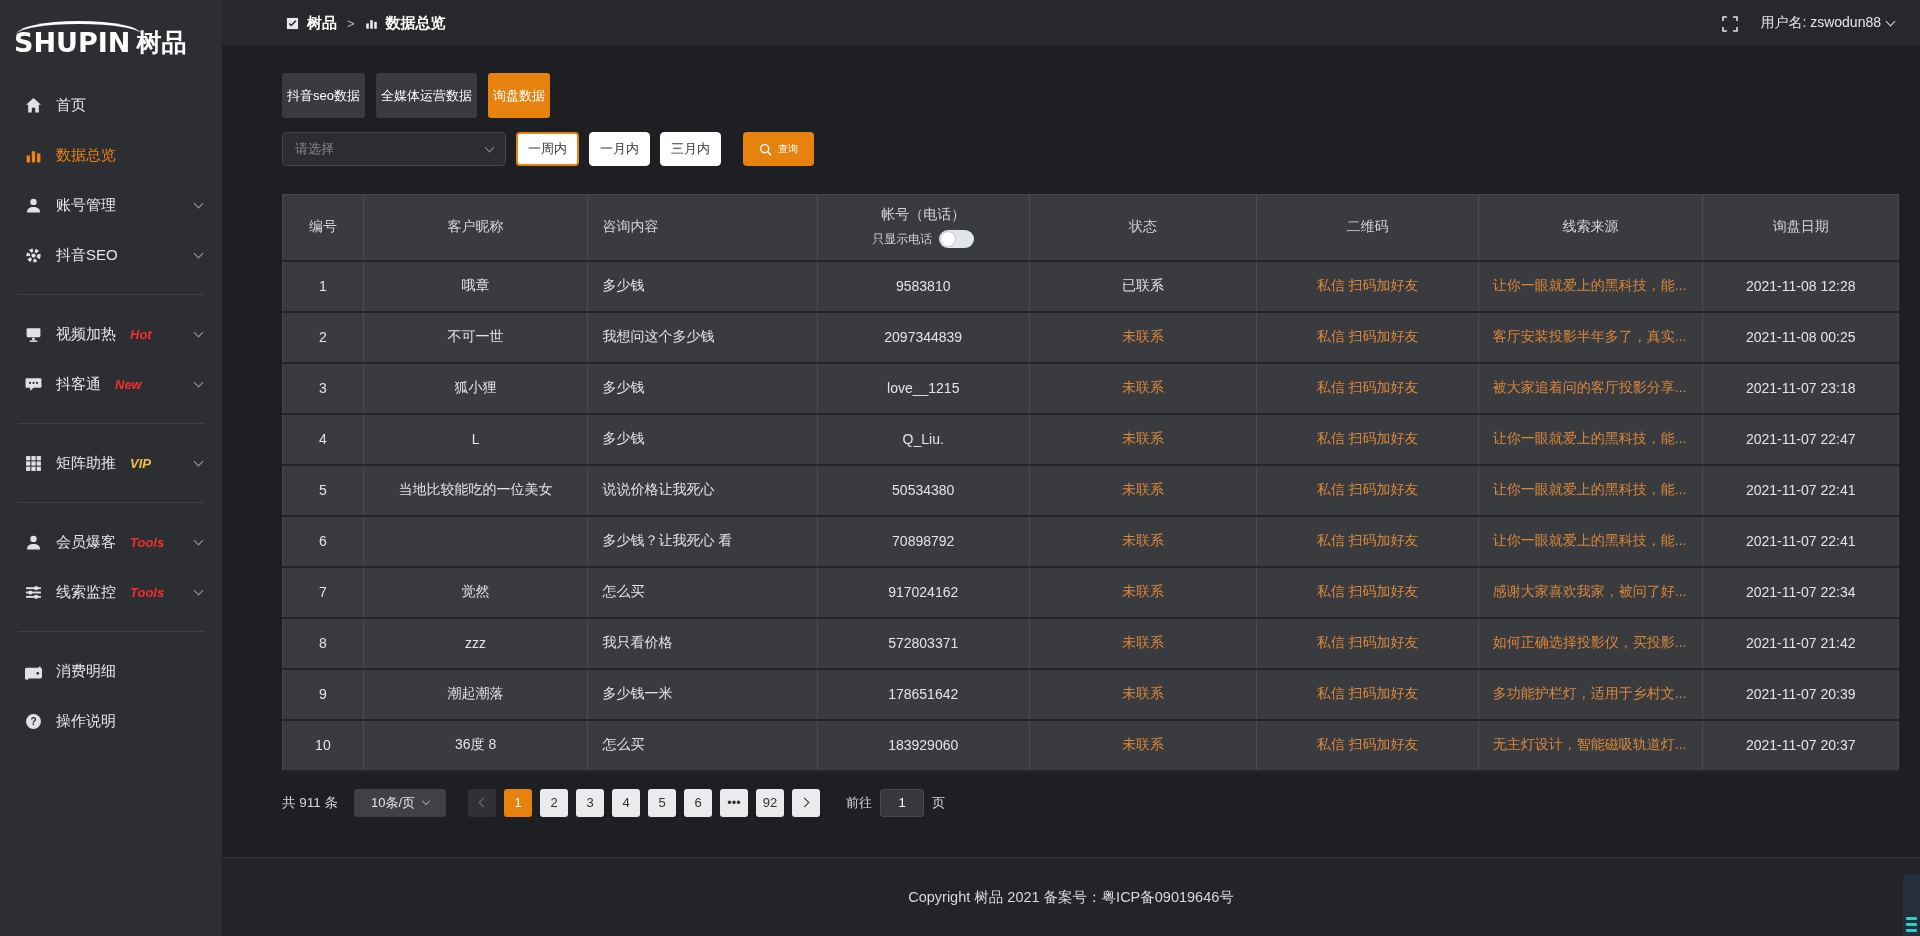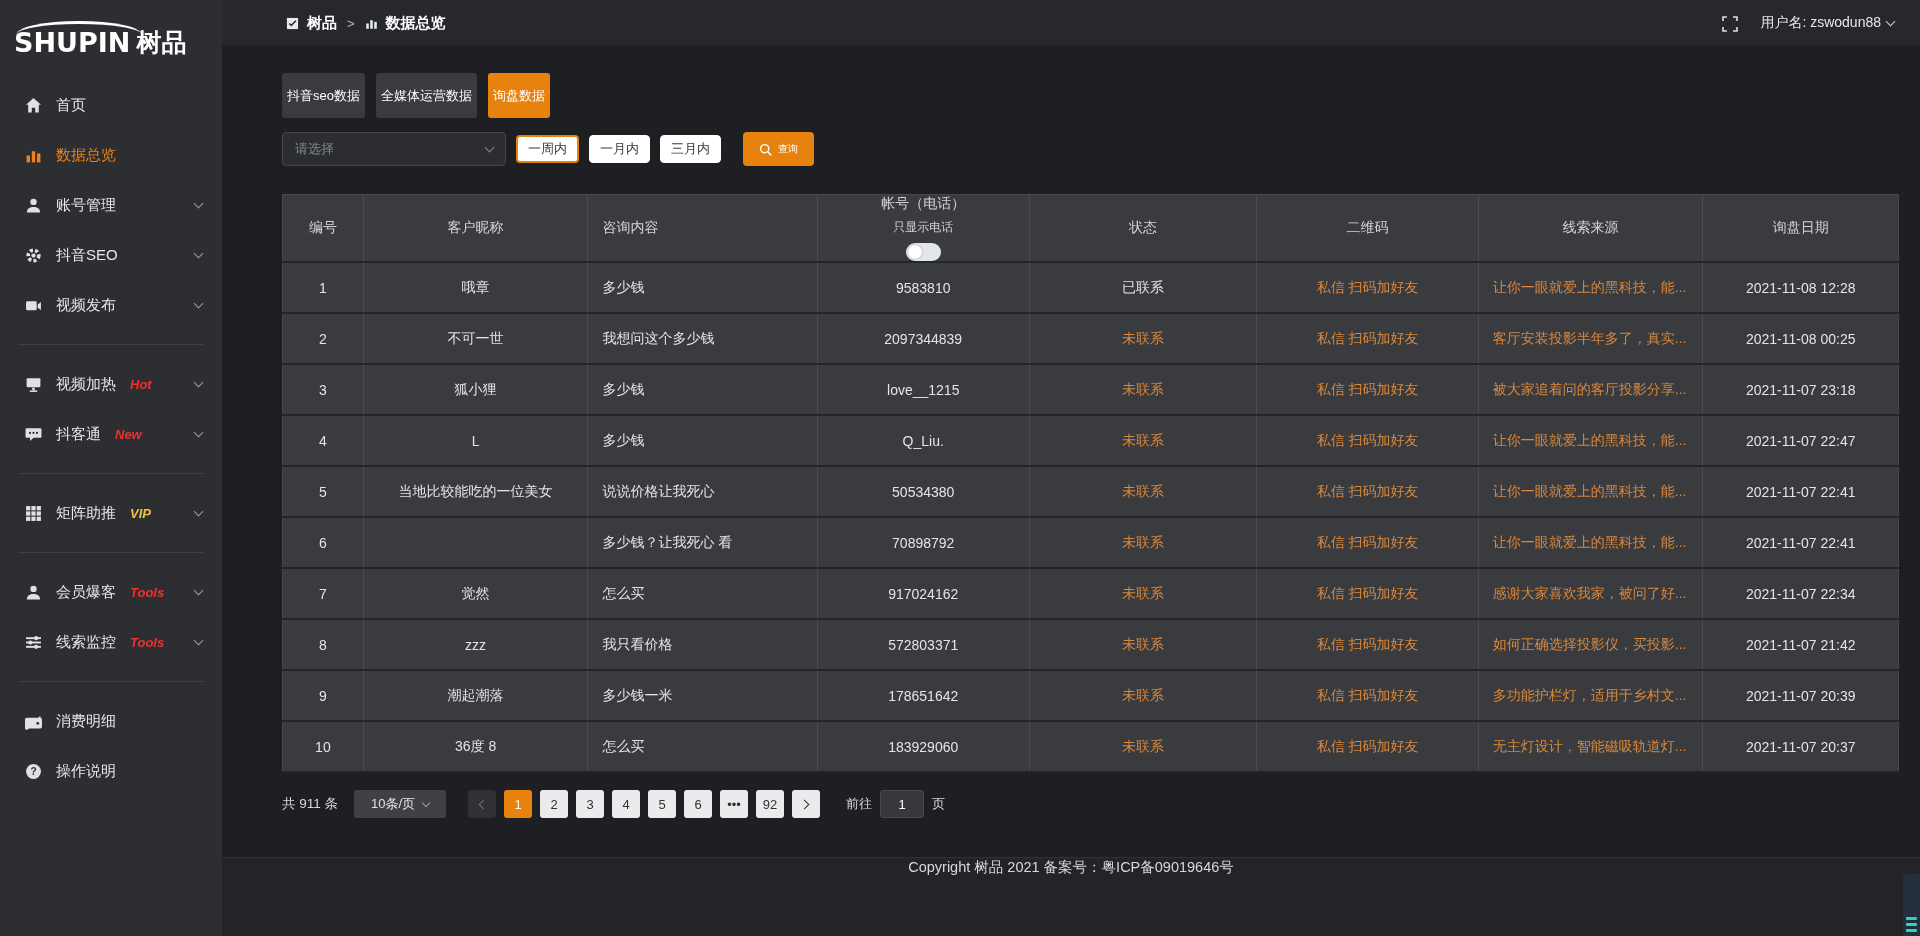--- a/index.html
+++ b/index.html
@@ -40,53 +40,53 @@
 
   
   .tabs { display:flex; gap:11px; }
   .tab { height:45px; padding:0 5px; display:flex; align-items:center; background:#3a3b3f; color:#fff; font-size:13px; border-radius:3px; cursor:pointer; }
   .tab.active { background:#e8820e; }
 
   
   .filters { display:flex; align-items:center; margin-top:14px; gap:10px; }
   .select { width:224px; height:34px; background:#2b2d30; border:1px solid #44464b; border-radius:4px; display:flex; align-items:center; padding:0 12px; color:#85888e; font-size:13px; cursor:pointer; }
   .select .sel-chev { margin-left:auto; width:7px; height:7px; border-right:1.6px solid #85888e; border-bottom:1.6px solid #85888e; transform:rotate(45deg); margin-top:-4px; }
-  .btn-period { height:28px; min-width:55px; padding:0 10px; background:#fff; color:#3a3a3a; border:1px solid #fff; border-radius:4px; font-size:13px; display:flex; align-items:center; justify-content:center; cursor:pointer; }
+  .btn-period { height:34px; min-width:55px; padding:0 10px; background:#fff; color:#3a3a3a; border:1px solid #fff; border-radius:4px; font-size:13px; display:flex; align-items:center; justify-content:center; cursor:pointer; }
   .btn-period.selected { border:2px solid #e8820e; }
   .btn-period + .btn-period { margin-left:0; }
   .btn-query { height:34px; padding:0 16px; margin-left:12px; background:#e8820e; color:#fff; border-radius:4px; font-size:10px; display:flex; align-items:center; gap:6px; cursor:pointer; }
 
   
   .table-wrap { margin-top:28px; }
   table { width:100%; border-collapse:collapse; table-layout:fixed; border-left:1px solid #47484c; border-right:1px solid #47484c; border-top:1px solid #47484c; }
   th, td { background:#3a3b3f; border-right:1px solid #4b4c50; border-bottom:2px solid #242529; font-weight:normal; }
   th:last-child, td:last-child { border-right:none; }
   th { height:66px; color:#d2d4d8; font-size:14px; text-align:center; }
   td { height:51px; color:#e3e4e7; font-size:14px; text-align:center; }
   .al { text-align:left; padding-left:14px; }
   .c-orange { color:#d9873b; }
-  .phone-line { display:flex; align-items:center; justify-content:center; gap:7px; margin-top:6px; font-size:12px; color:#cfd1d5;flex-direction:column; }
+  .phone-line { display:flex; align-items:center; justify-content:center; gap:7px; margin-top:6px; font-size:12px; color:#cfd1d5; }
   .toggle { width:35px; height:18px; background:#e2e5ea; border-radius:9px; position:relative; display:inline-block; cursor:pointer; }
   .toggle::after { content:""; position:absolute; left:2px; top:2px; width:14px; height:14px; border-radius:50%; background:#fff; box-shadow:0 0 2px rgba(0,0,0,.35); }
 
   
   .pager { display:flex; align-items:center; margin-top:17px; font-size:13px; color:#d4d7db; gap:8px; }
   .pg-total { margin-right:8px; font-size:13.5px; }
   .pg-size { width:92px; height:28px; background:#3f4145; border-radius:3px; display:flex; align-items:center; justify-content:center; gap:8px; color:#e3e4e7; cursor:pointer; margin-right:14px; }
   .pg-size .sel-chev { width:6px; height:6px; border-right:1.4px solid #9b9ea4; border-bottom:1.4px solid #9b9ea4; transform:rotate(45deg); margin-top:-3px; }
   .pg-btn { min-width:28px; height:28px; padding:0 6px; border-radius:3px; background:#eaebed; color:#303133; display:flex; align-items:center; justify-content:center; cursor:pointer; font-size:13px; }
   .pg-btn.active { background:#e8820e; color:#fff; }
   .pg-btn.prev { background:#303135; }
   .chev-l { width:7px; height:7px; border-right:1.8px solid #6f7277; border-bottom:1.8px solid #6f7277; transform:rotate(135deg); margin-left:3px; }
   .chev-r { width:7px; height:7px; border-right:1.8px solid #303133; border-bottom:1.8px solid #303133; transform:rotate(-45deg); margin-right:3px; }
   .pg-goto { display:flex; align-items:center; gap:8px; margin-left:18px; }
   .pg-input { width:44px; height:28px; background:#36383c; border:1px solid #47494d; border-radius:3px; color:#fff; text-align:center; font-size:13px; font-family:inherit; }
 
   
-  .footer { margin-top:auto; height:79px; background:#232428; border-top:1px solid #2f3135; display:flex; align-items:flex-start; justify-content:center; color:#d6d8db; font-size:14.5px; margin-left:-60px; margin-right:-21px; }
+  .footer { margin-top:auto; height:79px; background:#232428; border-top:1px solid #2f3135; display:flex; align-items:center; justify-content:center; color:#d6d8db; font-size:14.5px; margin-left:-60px; margin-right:-21px; }
 
   .corner-widget { position:fixed; right:0; bottom:0; width:17px; height:62px; background:#252e3c; border-radius:4px 0 0 0; display:flex; flex-direction:column; justify-content:flex-end; gap:3px; padding:4px 3px; }
   .corner-widget i { display:block; height:3px; background:#2bd3c5; border-radius:1px; }
 </style>
 </head>
 <body>
 
 <div class="app">
 
   <aside class="sidebar">
@@ -132,30 +132,20 @@
         <span class="sb-ico">
           <svg width="17" height="17" viewBox="0 0 16 16">
               <circle cx="8" cy="8" r="5" fill="none" stroke="currentColor" stroke-width="3.4" stroke-dasharray="2.8 2.1"></circle>
               <circle cx="8" cy="8" r="2" fill="currentColor"></circle>
             </svg>
         </span>
         <span>抖音SEO</span>
         <span class="sb-chev"></span>
       </div>
 
-      <div class="sb-item">
-        <span class="sb-ico">
-          <svg width="17" height="17" viewBox="0 0 16 16" fill="currentColor">
-              <rect x="1" y="4" width="10" height="8.5" rx="1.3"></rect>
-              <path d="M12 7 L15 4.8 V12.2 L12 10 Z"></path>
-            </svg>
-        </span>
-        <span>视频发布</span>
-        <span class="sb-chev"></span>
-      </div>
 
       <div class="sb-divider"></div>
 
       <div class="sb-item">
         <span class="sb-ico">
           <svg width="17" height="17" viewBox="0 0 16 16" fill="currentColor">
               <rect x="1.5" y="2" width="13" height="8.5" rx="1"></rect>
               <rect x="6.8" y="11" width="2.4" height="2.5"></rect>
               <rect x="4.5" y="13.6" width="7" height="1.4"></rect>
             </svg>

